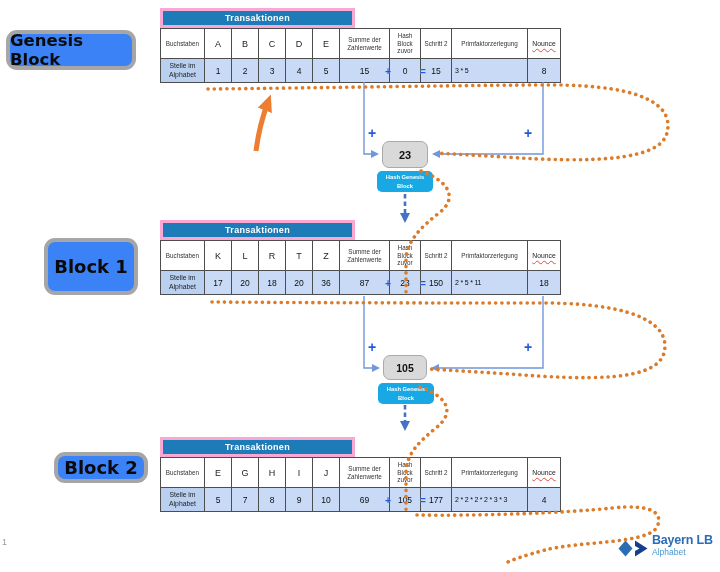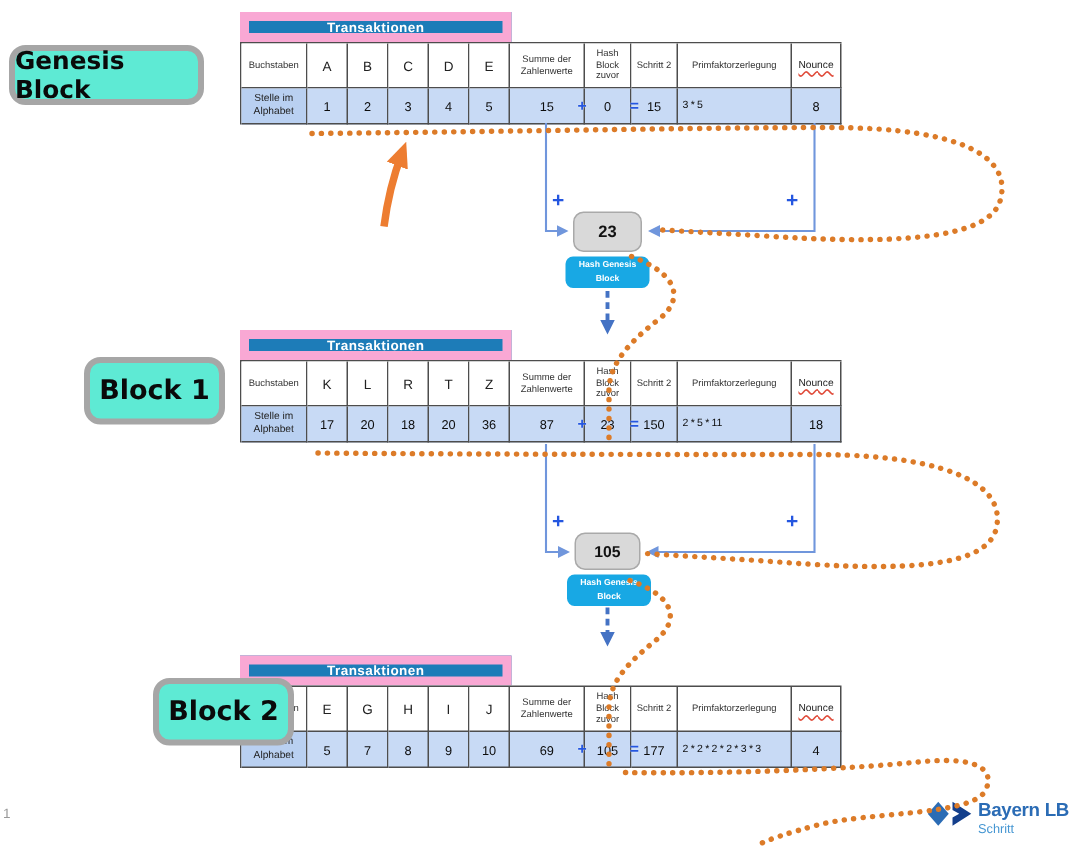--- a/index.html
+++ b/index.html
@@ -9,25 +9,25 @@
     --box_gray:#d9d9d9; --box_border:#a9a9a9; --cyan:#18a8e4;
     --label_border:#a6a6a6; --nounce_red:#e04b3a;
     --logo_blue:#2b6cb5; --logo_navy:#143f8c; --logo_light:#4596d2;
   }
   *{margin:0;padding:0;box-sizing:border-box;}
   html,body{width:720px;height:572px;}
   body{position:relative;background:#fff;overflow:hidden;
        font-family:"Liberation Sans",sans-serif;color:#111;}
   
   .block-label{position:absolute;border:4px solid var(--label_border);border-radius:11px;
-    background:#5eead4;display:flex;align-items:center;justify-content:center;
+    background:#3b82f6;display:flex;align-items:center;justify-content:center;
     font-family:"DejaVu Sans",sans-serif;font-weight:700;color:#0a0a0a;z-index:5;}
   
   .btable{position:absolute;z-index:2;}
-  .trans-bar{width:181px;height:20px;background:var(--header_blue);border:6px solid #f9a8d4;
+  .trans-bar{width:195px;height:20px;background:var(--header_blue);border:3px solid #f9a8d4;
     color:#fff;font-weight:700;font-size:9px;display:flex;align-items:center;justify-content:center;
     letter-spacing:.3px;}
   .tgrid{display:grid;grid-template-columns:44px 27px 27px 27px 27px 27px 50px 31px 31px 76px 33px;
     grid-template-rows:30px 24px;border-left:1px solid var(--table_border);
     border-top:1px solid var(--table_border);background:#fff;width:401px;}
   .tgrid>div{border-right:1px solid var(--table_border);border-bottom:1px solid var(--table_border);
     display:flex;align-items:center;justify-content:center;text-align:center;position:relative;}
   .th{background:#fff;font-size:9px;color:#222;}
   .th.tiny{font-size:6.3px;line-height:1.25;padding:1px;color:#333;}
   .th.nounce-h span{font-size:6.8px;text-decoration:underline;text-decoration-style:wavy;
@@ -49,21 +49,21 @@
     justify-content:center;text-align:center;padding:1px 2px;z-index:10;}
   .plus-float{position:absolute;color:var(--op_blue);font-weight:700;font-size:14px;z-index:9;}
   
   svg.overlay{position:absolute;left:0;top:0;z-index:20;pointer-events:none;}
   .cline{stroke:var(--line_blue);stroke-width:1.4;fill:none;}
   .dline{stroke:var(--dash_blue);stroke-width:2.6;stroke-dasharray:4.5 3;fill:none;}
   .odots{stroke:var(--orange);stroke-width:3.6;stroke-dasharray:0.1 6.2;stroke-linecap:round;fill:none;}
   .oarrow{stroke:var(--arrow_orange);stroke-width:5;fill:none;}
   .mk-line{fill:var(--line_blue);} .mk-dash{fill:var(--dash_blue);} .mk-orange{fill:var(--arrow_orange);}
   
-  .logo{position:absolute;left:618px;top:534px;display:flex;align-items:flex-start;gap:4px;z-index:5;}
+  .logo{position:absolute;left:618px;top:534px;display:flex;align-items:flex-end;gap:4px;z-index:5;}
   .logo-text .brand{font-size:12.5px;font-weight:700;color:var(--logo_blue);letter-spacing:-.2px;line-height:1;}
   .logo-text .division{font-size:8.5px;color:var(--logo_light);line-height:1.2;}
   .pagenum{position:absolute;left:2px;top:537px;font-size:9px;color:#999;z-index:5;}
 </style>
 </head>
 <body>
 
 <div class="block-label" style="left:6px;top:30px;width:130px;height:40px;font-size:16.5px;">Genesis Block</div>
 
 <div class="btable" style="left:160px;top:8px;">
@@ -99,21 +99,21 @@
     <div class="td pf">3 * 5</div>
     <div class="td">8</div>
   </div>
 </div>
 
 <div class="plus-float" style="left:368px;top:125px;">+</div>
 <div class="plus-float" style="left:524px;top:125px;">+</div>
 <div class="hash-box" style="left:382px;top:141px;width:46px;height:27px;">23</div>
 <div class="hash-tag" style="left:377px;top:171px;width:56px;height:21px;">Hash Genesis Block</div>
 
-<div class="block-label" style="left:56px;top:238px;width:94px;height:45px;font-size:18px;">Block 1</div>
+<div class="block-label" style="left:44px;top:238px;width:94px;height:57px;font-size:18px;">Block 1</div>
 
 <div class="btable" style="left:160px;top:220px;">
   <div class="trans-bar">Transaktionen</div>
   <div class="tgrid">
     <div class="th tiny">Buchstaben</div>
     <div class="th">K</div>
     <div class="th">L</div>
     <div class="th">R</div>
     <div class="th">T</div>
     <div class="th">Z</div>
@@ -141,21 +141,21 @@
     <div class="td pf">2 * 5 * 11</div>
     <div class="td">18</div>
   </div>
 </div>
 
 <div class="plus-float" style="left:368px;top:339px;">+</div>
 <div class="plus-float" style="left:524px;top:339px;">+</div>
 <div class="hash-box" style="left:383px;top:355px;width:44px;height:25px;font-size:10.5px;">105</div>
 <div class="hash-tag" style="left:378px;top:383px;width:56px;height:21px;">Hash Genesis Block</div>
 
-<div class="block-label" style="left:54px;top:452px;width:94px;height:45px;font-size:18px;margin-left:48px;">Block 2</div>
+<div class="block-label" style="left:54px;top:452px;width:94px;height:31px;font-size:18px;">Block 2</div>
 
 <div class="btable" style="left:160px;top:437px;">
   <div class="trans-bar">Transaktionen</div>
   <div class="tgrid">
     <div class="th tiny">Buchstaben</div>
     <div class="th">E</div>
     <div class="th">G</div>
     <div class="th">H</div>
     <div class="th">I</div>
     <div class="th">J</div>
@@ -217,15 +217,15 @@
 
 <div class="pagenum">1</div>
 
 <div class="logo">
   <svg width="30" height="17" viewBox="0 0 30 17">
     <polygon points="7.5,0.5 14.5,8.5 7.5,16.5 0.5,8.5" style="fill:var(--logo_blue)"></polygon>
     <polygon points="17,0.5 29.5,8.5 17,16.5 17,11 21.5,8.5 17,6" style="fill:var(--logo_navy)"></polygon>
   </svg>
   <div class="logo-text">
     <div class="brand">Bayern LB</div>
-    <div class="division">Schritt</div>
+    <div class="division">Alphabet</div>
   </div>
 </div>
 
 </body></html>

